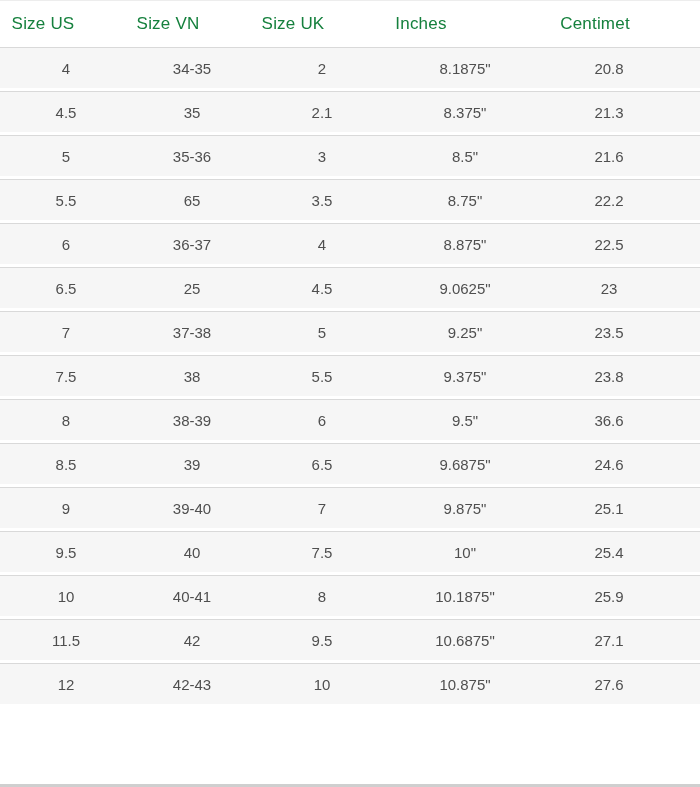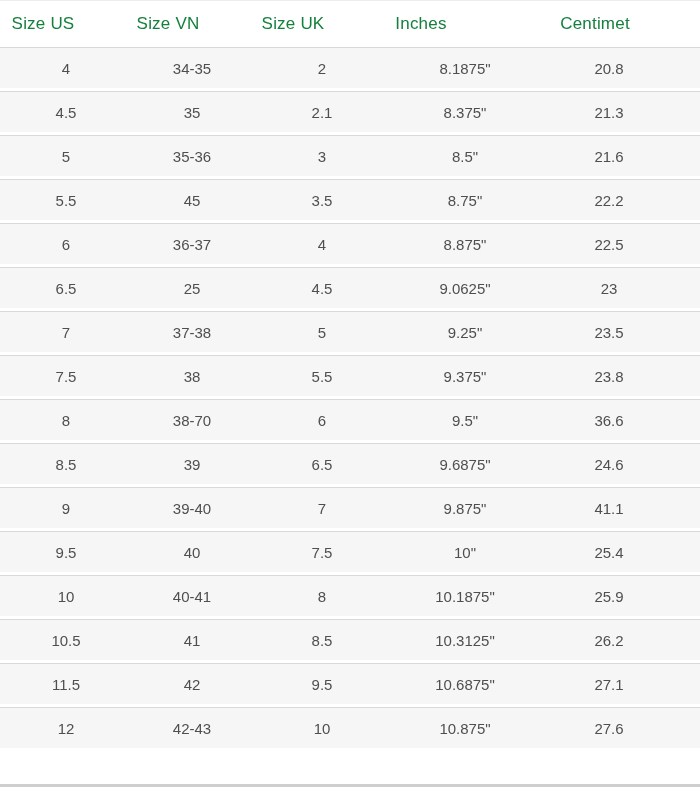--- a/index.html
+++ b/index.html
@@ -120,21 +120,21 @@
         </tr>
         <tr>
           <td>5</td>
           <td>35-36</td>
           <td>3</td>
           <td>8.5"</td>
           <td>21.6</td>
         </tr>
         <tr>
           <td>5.5</td>
-          <td>45</td>
+          <td>65</td>
           <td>3.5</td>
           <td>8.75"</td>
           <td>22.2</td>
         </tr>
         <tr>
           <td>6</td>
           <td>36-37</td>
           <td>4</td>
           <td>8.875"</td>
           <td>22.5</td>
@@ -155,61 +155,54 @@
         </tr>
         <tr>
           <td>7.5</td>
           <td>38</td>
           <td>5.5</td>
           <td>9.375"</td>
           <td>23.8</td>
         </tr>
         <tr>
           <td>8</td>
-          <td>38-70</td>
+          <td>38-39</td>
           <td>6</td>
           <td>9.5"</td>
           <td>36.6</td>
         </tr>
         <tr>
           <td>8.5</td>
           <td>39</td>
           <td>6.5</td>
           <td>9.6875"</td>
           <td>24.6</td>
         </tr>
         <tr>
           <td>9</td>
           <td>39-40</td>
           <td>7</td>
           <td>9.875"</td>
-          <td>41.1</td>
+          <td>25.1</td>
         </tr>
         <tr>
           <td>9.5</td>
           <td>40</td>
           <td>7.5</td>
           <td>10"</td>
           <td>25.4</td>
         </tr>
         <tr>
           <td>10</td>
           <td>40-41</td>
           <td>8</td>
           <td>10.1875"</td>
           <td>25.9</td>
         </tr>
         <tr>
-          <td>10.5</td>
-          <td>41</td>
-          <td>8.5</td>
-          <td>10.3125"</td>
-          <td>26.2</td>
-        </tr>
-        <tr>
           <td>11.5</td>
           <td>42</td>
           <td>9.5</td>
           <td>10.6875"</td>
           <td>27.1</td>
         </tr>
         <tr>
           <td>12</td>
           <td>42-43</td>
           <td>10</td>

